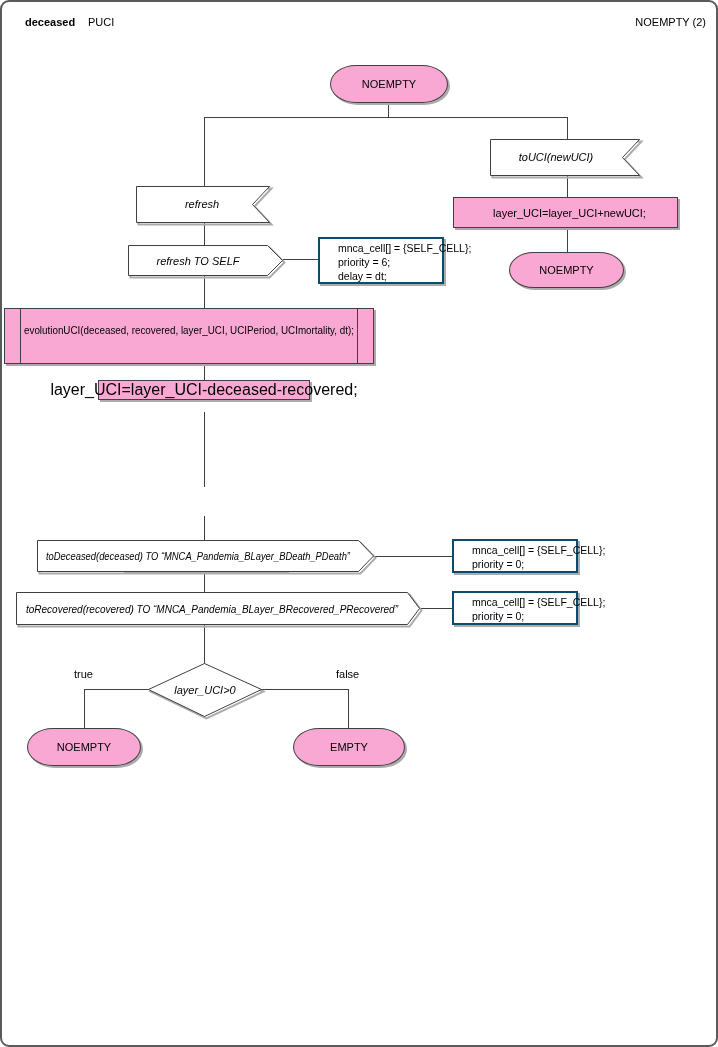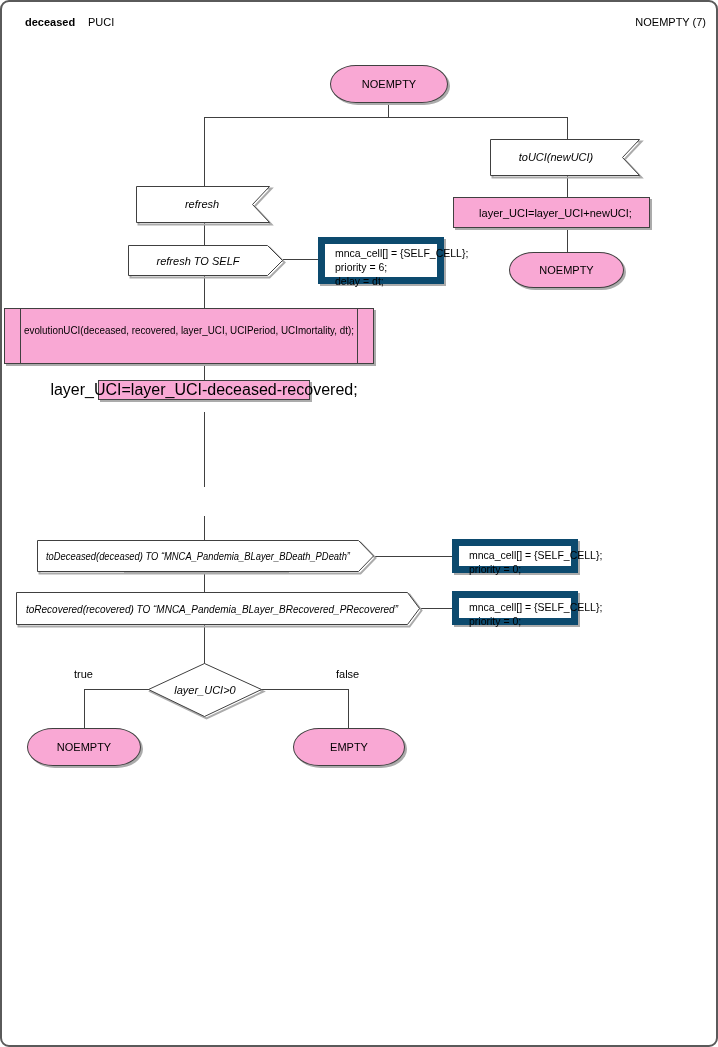--- a/index.html
+++ b/index.html
@@ -36,45 +36,45 @@
   }
   .state { border-radius: 26px / 19px; }
   .task  { border-radius: 0; }
   .proc  { position: relative; }
   .proc .bar { position: absolute; top: 0; bottom: 0; width: 1px; background: #404040; }
   .proc .bar.l { left: 15px; }
   .proc .bar.r { right: 15px; }
 
   .comment {
     position: absolute; background: #fff;
-    border: 7px solid #0c4a6e;
+    border: 2px solid #0c4a6e;
     box-shadow: 2px 2px 0 #ababab;
     font-size: 10.5px; line-height: 14px;
-    padding: 2px 10px;
+    padding: 2px 18px;
     white-space: nowrap;
   }
 
   .sym { position: absolute; font-style: italic; }
   .sym svg { display: block; overflow: visible; }
   .sym text {
     font-family: "Liberation Sans", sans-serif;
     font-size: 11px; fill: #000;
   }
   .branch-label { position: absolute; font-size: 11px; white-space: nowrap; }
 </style>
 </head>
 <body>
 
 <div class="page">
 
   <div class="page-border"></div>
 
   <div class="hdr bold" style="left:25px; top:16px;">deceased</div>
   <div class="hdr" style="left:88px; top:16px;">PUCI</div>
-  <div class="hdr" style="right:12px; top:16px;">NOEMPTY (7)</div>
+  <div class="hdr" style="right:12px; top:16px;">NOEMPTY (2)</div>
 
   <div class="vline" style="left:388px; top:103px; height:15px;"></div>
   <div class="hline" style="left:204px; top:117px; width:364px;"></div>
   <div class="vline" style="left:204px; top:117px; height:69px;"></div>
   <div class="vline" style="left:567px; top:117px; height:23px;"></div>
   <div class="vline" style="left:567px; top:175px; height:23px;"></div>
   <div class="vline" style="left:567px; top:228px; height:25px;"></div>
   <div class="vline" style="left:204px; top:223px; height:23px;"></div>
   <div class="vline" style="left:204px; top:276px; height:33px;"></div>
   <div class="vline" style="left:204px; top:352px; height:29px;"></div>
@@ -95,21 +95,21 @@
   </div>
 
   <div class="sym" style="left:490px; top:139px;">
     <svg width="155" height="41">
       <polygon points="2.5,2.5 151.5,2.5 134.5,20.5 151.5,38.5 2.5,38.5" fill="none" stroke="#ababab" stroke-width="2"></polygon>
       <polygon points="0.5,0.5 149.5,0.5 132.5,18.5 149.5,36.5 0.5,36.5" fill="#ffffff" stroke="#404040" stroke-width="1"></polygon>
       <text x="66" y="22" text-anchor="middle">toUCI(newUCI)</text>
     </svg>
   </div>
 
-  <div class="shape task" style="left:453px; top:197px; width:197px; height:31px;padding-left:8px;">
+  <div class="shape task" style="left:453px; top:197px; width:225px; height:31px;padding-left:8px;">
     <span>layer_UCI=layer_UCI+newUCI;</span>
   </div>
 
   <div class="shape state" style="left:509px; top:252px; width:115px; height:36px;">
     <span>NOEMPTY</span>
   </div>
 
   <div class="sym" style="left:128px; top:245px;">
     <svg width="160" height="36">
       <polygon points="2.5,2.5 141.5,2.5 156.5,17.5 141.5,32.5 2.5,32.5" fill="none" stroke="#ababab" stroke-width="2"></polygon>

